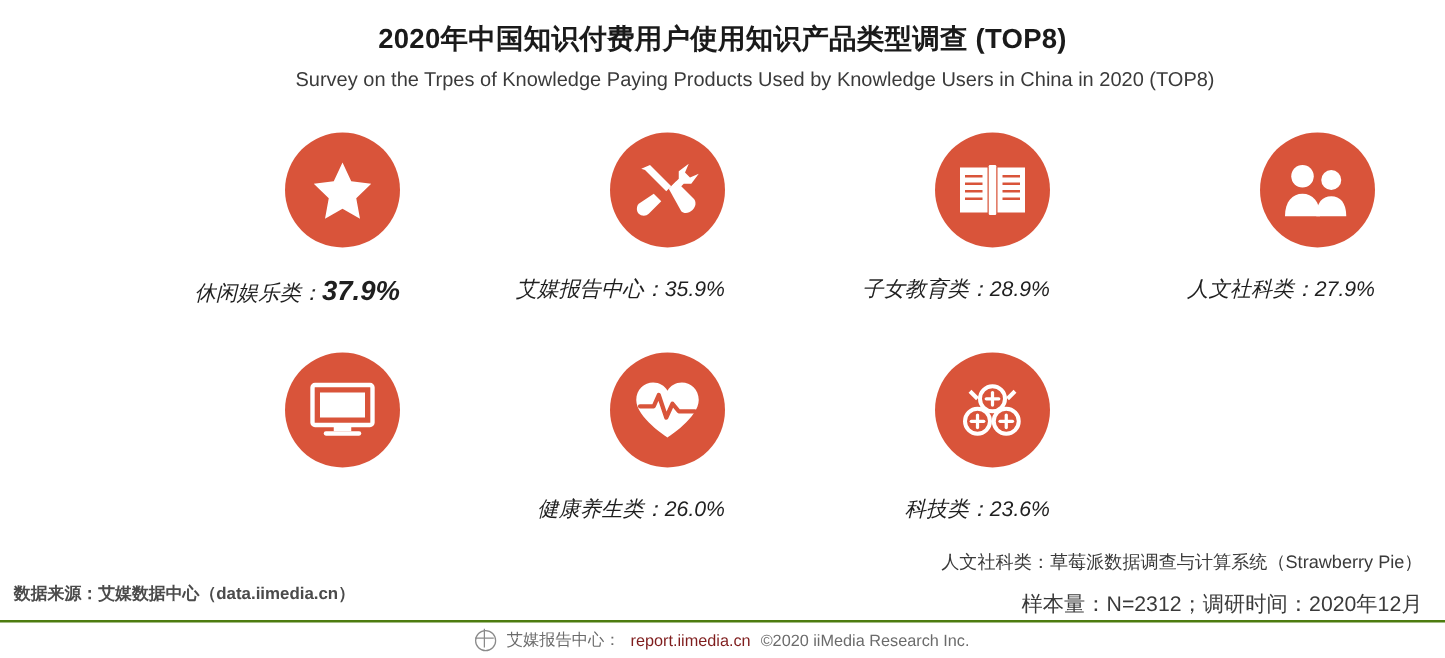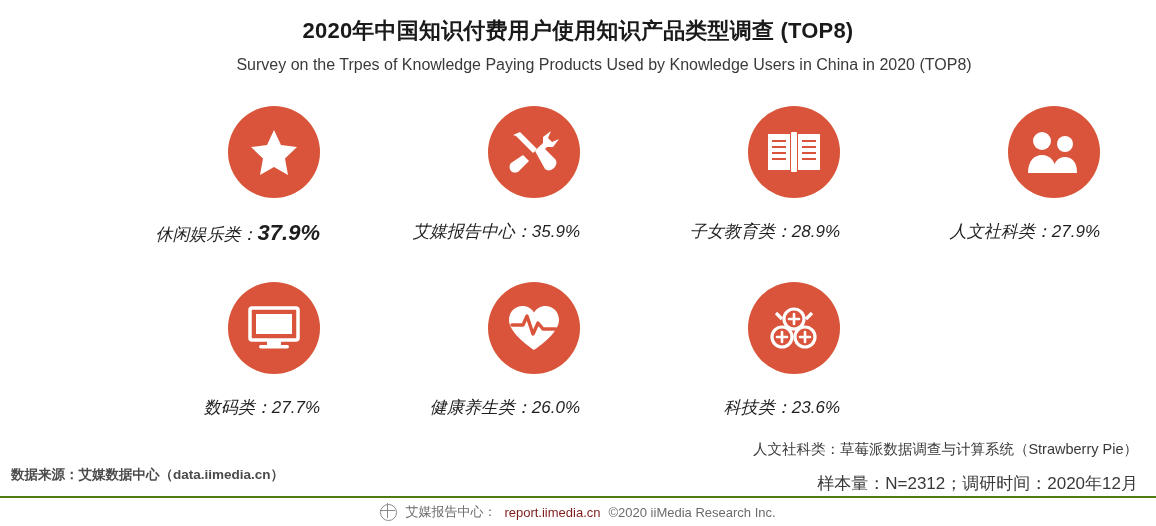--- a/index.html
+++ b/index.html
@@ -163,23 +163,20 @@
     <div class="circle">
       <svg width="54" height="46" viewBox="0 0 54 46">
         <g fill="none" stroke="#ffffff" stroke-width="3.5">
           <rect x="3" y="3" width="48" height="32" rx="2"></rect>
         </g>
         <rect x="9" y="9" width="36" height="20" fill="#ffffff"></rect>
         <rect x="20" y="36" width="14" height="4" fill="#ffffff"></rect>
         <rect x="12" y="40" width="30" height="3.5" rx="1.7" fill="#ffffff"></rect>
       </svg>
     </div>
-    <div class="caption">
-      <span>数码类：</span><span class="val">27.7%</span>
-    </div>
   </div>
 
   <div class="cell">
     <div class="circle">
       <svg width="56" height="50" viewBox="0 0 56 50">
         <path d="M28 47 C28 47 3 31 3 17 C3 8.5 9.5 3 16.5 3 C21.5 3 25.5 5.5 28 9.5 C30.5 5.5 34.5 3 39.5 3 C46.5 3 53 8.5 53 17 C53 31 28 47 28 47 Z" fill="#ffffff"></path>
         <polyline points="6,22 17,22 21,13 27,31 32,20 37,26 50,26" fill="none" stroke="#d9543a" stroke-width="3.4" stroke-linejoin="round" stroke-linecap="round"></polyline>
       </svg>
     </div>
     <div class="caption">

